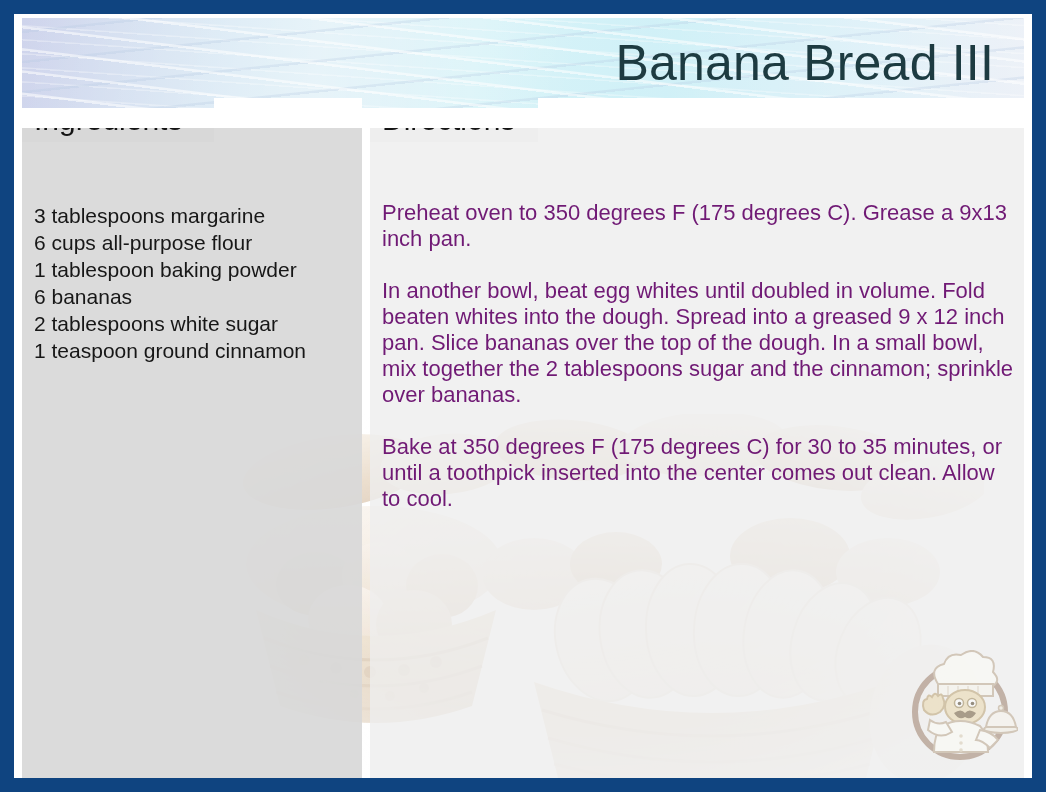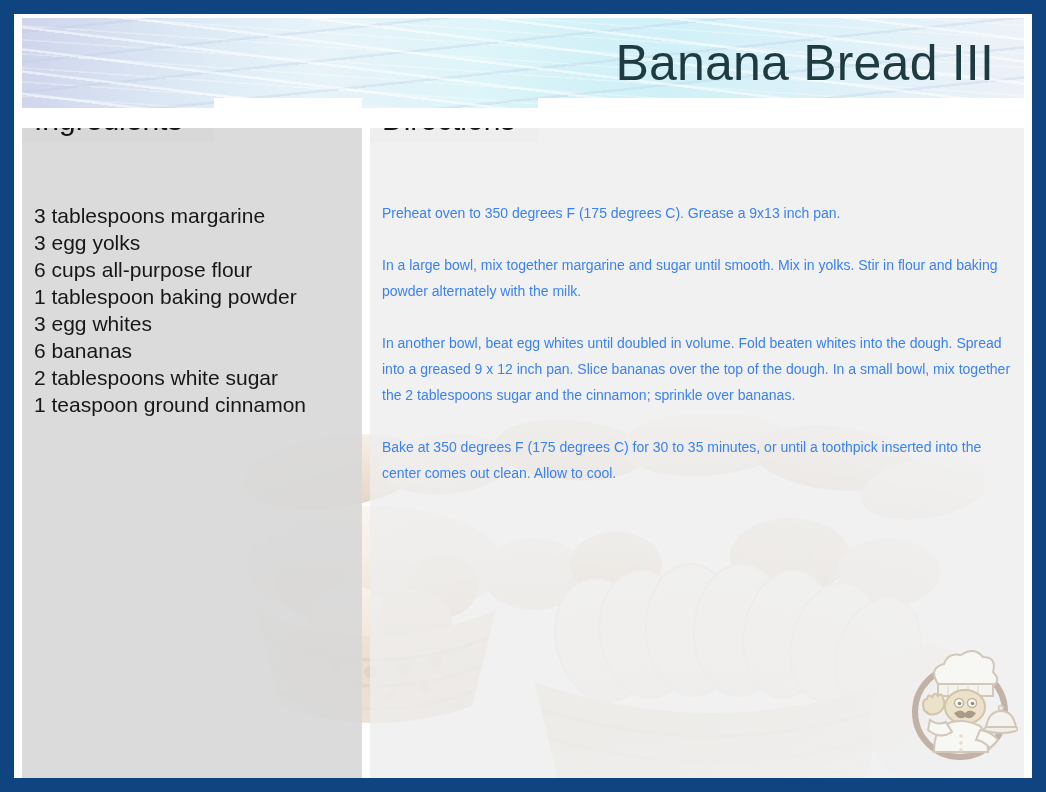--- a/index.html
+++ b/index.html
@@ -158,23 +158,23 @@
 
   
   .directions-body {
     position: absolute;
     left: 12px;
     top: 72px;
     width: 632px;
   }
   .directions-body p {
     margin: 0 0 26px 0;
-    font-size: 14px;
+    font-size: 22px;
     line-height: 26px;
-    color: #3b82f6;
+    color: #701a75;
   }
   .directions-body p:last-child { margin-bottom: 16px; }
 
   
   .chef-logo {
     position: absolute;
     right: 14px;
     bottom: 12px;
     width: 116px;
     height: 116px;
@@ -290,37 +290,34 @@
 
     <div class="tab-gap tab-gap-ing"></div>
     <div class="tab-gap tab-gap-dir"></div>
 
     <section class="col col-ingredients">
       <div class="heading-tab">
         <h2>Ingredients</h2>
       </div>
       <ul class="ingredients-list">
         <li>3 tablespoons margarine</li>
-        <li>3 egg yolks</li>
         <li>6 cups all-purpose flour</li>
         <li>1 tablespoon baking powder</li>
-        <li>3 egg whites</li>
         <li>6 bananas</li>
         <li>2 tablespoons white sugar</li>
         <li>1 teaspoon ground cinnamon</li>
       </ul>
     </section>
 
     <section class="col col-directions">
       <div class="heading-tab">
         <h2>Directions</h2>
       </div>
       <div class="directions-body">
         <p>Preheat oven to 350 degrees F (175 degrees C). Grease a 9x13 inch pan.</p>
-        <p>In a large bowl, mix together margarine and sugar until smooth. Mix in yolks. Stir in flour and baking powder alternately with the milk.</p>
         <p>In another bowl, beat egg whites until doubled in volume. Fold beaten whites into the dough. Spread into a greased 9 x 12 inch pan. Slice bananas over the top of the dough. In a small bowl, mix together the 2 tablespoons sugar and the cinnamon; sprinkle over bananas.</p>
         <p>Bake at 350 degrees F (175 degrees C) for 30 to 35 minutes, or until a toothpick inserted into the center comes out clean. Allow to cool.</p>
       </div>
     </section>
 
     <div class="chef-logo">
       <svg width="116" height="116" viewBox="0 0 116 116" xmlns="http://www.w3.org/2000/svg">
 
         <circle cx="58" cy="62" r="45" fill="none" stroke="#8c6a52" stroke-width="6" opacity="0.85"></circle>
 

